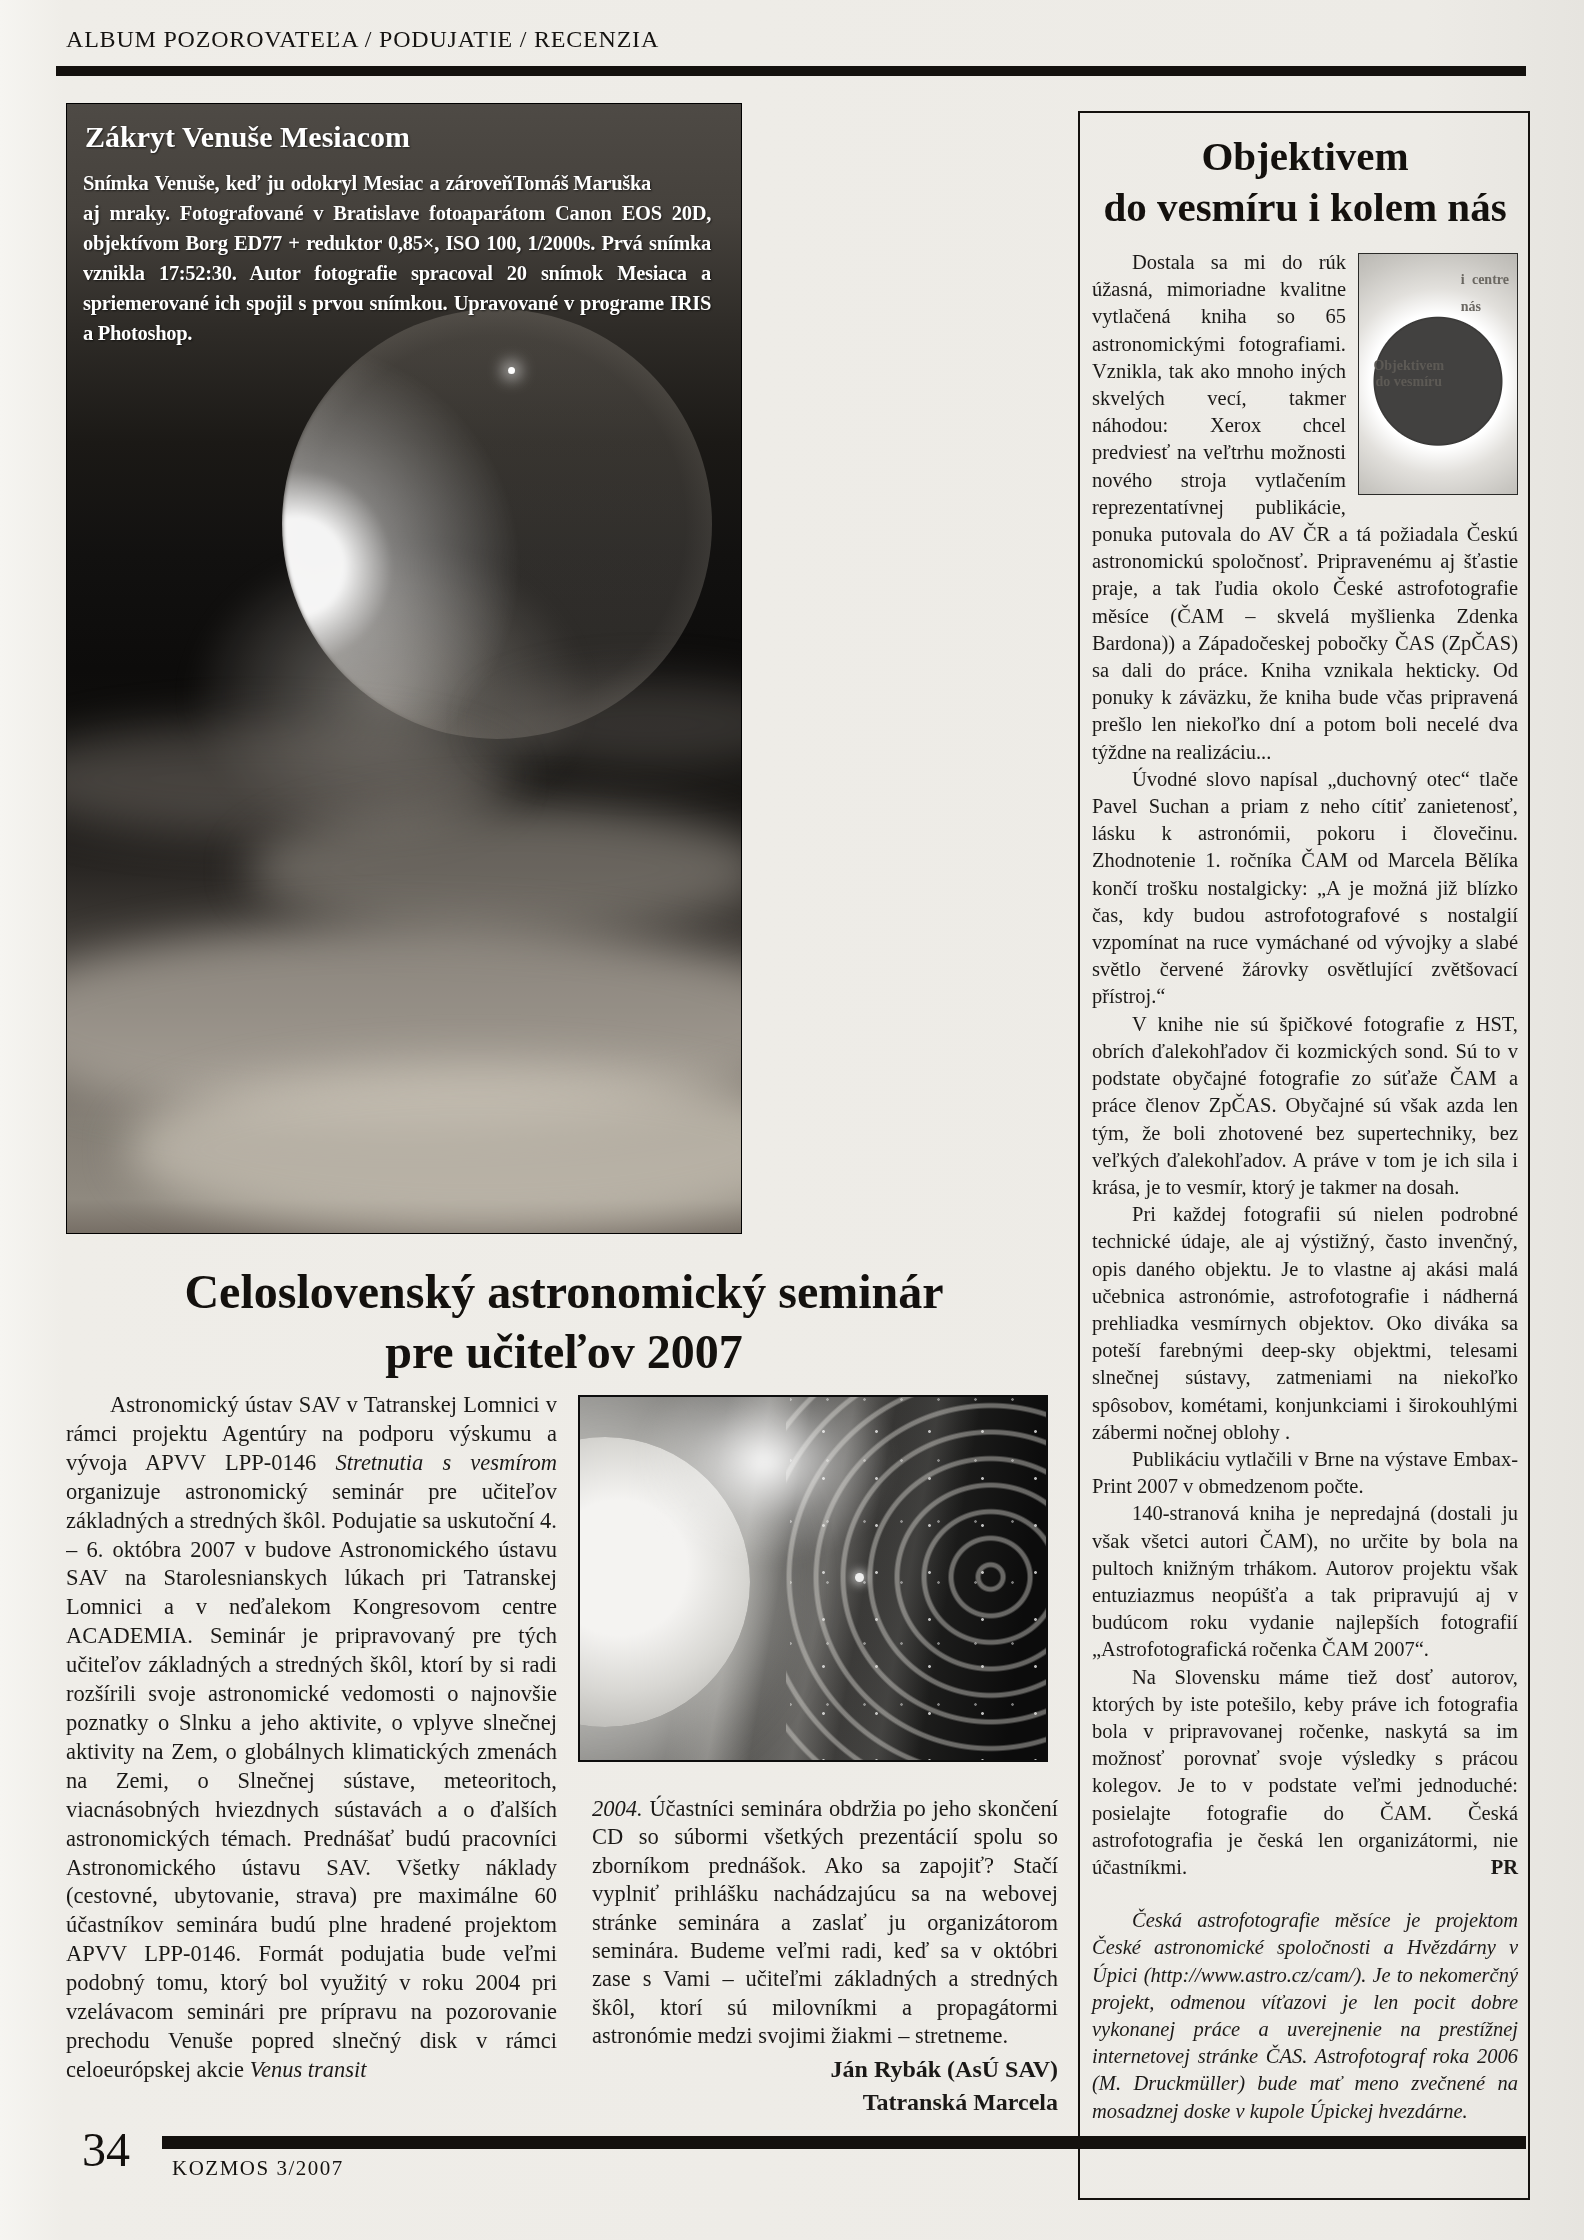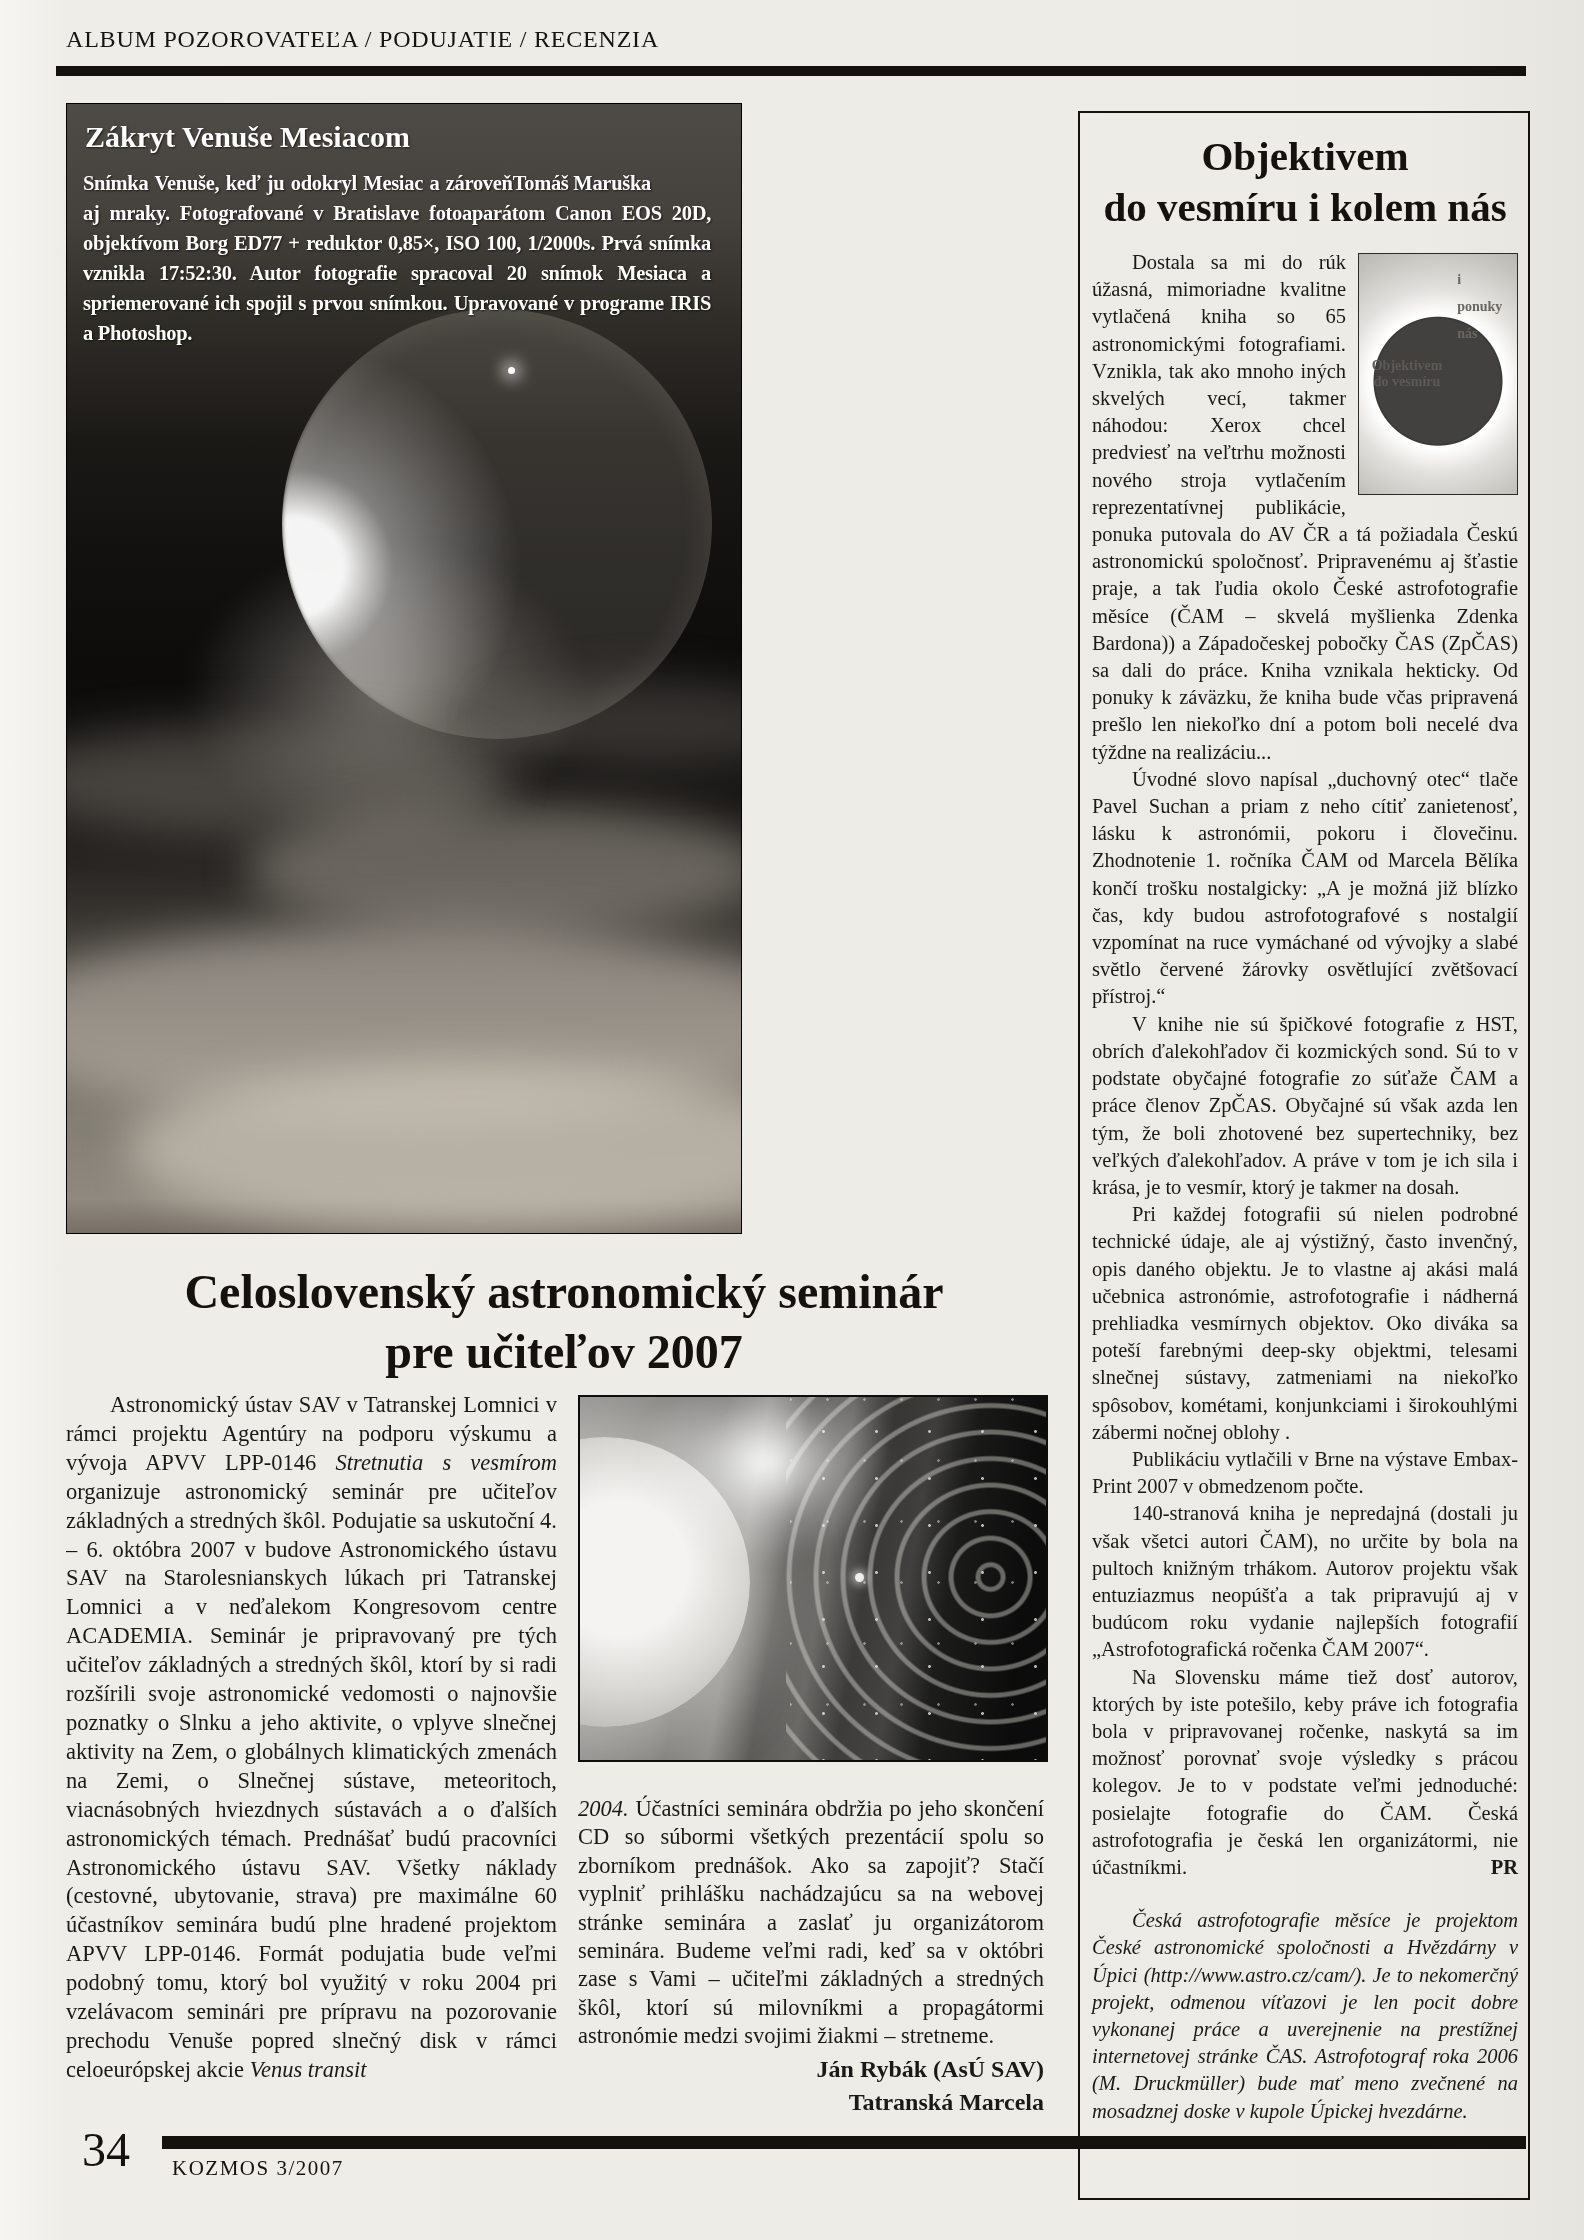--- a/index.html
+++ b/index.html
@@ -39,21 +39,21 @@
   .photo-title{font-size:30px;font-weight:bold;margin:0 0 14px 2px;text-shadow:1px 1px 2px rgba(0,0,0,.6);}
   .photo-caption{font-size:20.5px;font-weight:bold;line-height:30px;text-align:justify;letter-spacing:-.3px;
     text-shadow:1px 1px 2px rgba(0,0,0,.6);}
   .photo-credit{float:right;margin-right:60px;}
 
   
   .seminar-headline{position:absolute;left:72px;top:1262px;width:984px;text-align:center;
     font-weight:bold;font-size:48px;line-height:60px;color:#14110e;}
   .seminar-col1{position:absolute;left:66px;top:1391px;width:491px;height:732px;overflow:hidden;
     font-size:22.5px;line-height:28.9px;text-align:justify;text-indent:44px;}
-  .seminar-col2{position:absolute;left:578px;top:1795px;width:466px;height:330px;overflow:hidden;
+  .seminar-col2{position:absolute;left:592px;top:1795px;width:466px;height:330px;overflow:hidden;
     font-size:22.5px;line-height:28.4px;text-align:justify;}
   .signature{margin-top:2px;text-align:right;font-weight:bold;font-size:24px;line-height:33px;text-indent:0;}
   .it{font-style:italic;}
 
   
   .sun-image{position:absolute;left:578px;top:1395px;width:466px;height:363px;overflow:hidden;border:2px solid #0d0d0d;
     background:linear-gradient(97deg,#8f8e8b 0%,#7d7c79 22%,#5f5e5b 40%,#3f3e3c 58%,#1d1d1c 75%,#0c0c0c 92%);}
   .stars{position:absolute;right:0;top:0;width:55%;height:100%;opacity:.8;
     background-image:radial-gradient(circle,rgba(255,255,255,.9) 1px,transparent 1.8px),
                      radial-gradient(circle,rgba(255,255,255,.55) 1px,transparent 1.6px);
@@ -147,21 +147,21 @@
 
 <div class="review-box">
   <div class="review-title">
     <div>Objektivem</div>
     <div>do vesmíru i kolem nás</div>
   </div>
   <div class="review-body">
     <p>
       <span class="book-cover">
         <span class="cover-top">Objektivem do vesmíru</span>
-        <span class="cover-bottom">i ponuky nás</span>
+        <span class="cover-bottom">i centre nás</span>
       </span>
       <span>Dostala sa mi do rúk úžasná, mimoriadne kvalitne vytlačená kniha so 65 astronomickými fotografiami. Vznikla, tak ako mnoho iných skvelých vecí, takmer náhodou: Xerox chcel predviesť na veľtrhu možnosti nového stroja vytlačením reprezentatívnej publikácie, ponuka putovala do AV ČR a tá požiadala Českú astronomickú spoločnosť. Pripravenému aj šťastie praje, a tak ľudia okolo České astrofotografie měsíce (ČAM – skvelá myšlienka Zdenka Bardona)) a Západočeskej pobočky ČAS (ZpČAS) sa dali do práce. Kniha vznikala hekticky. Od ponuky k záväzku, že kniha bude včas pripravená prešlo len niekoľko dní a potom boli necelé dva týždne na realizáciu...</span>
     </p>
     <p>Úvodné slovo napísal „duchovný otec“ tlače Pavel Suchan a priam z neho cítiť zanietenosť, lásku k astronómii, pokoru i človečinu. Zhodnotenie 1. ročníka ČAM od Marcela Bělíka končí trošku nostalgicky: „A je možná již blízko čas, kdy budou astrofotografové s nostalgií vzpomínat na ruce vymáchané od vývojky a slabé světlo červené žárovky osvětlující zvětšovací přístroj.“</p>
     <p>V knihe nie sú špičkové fotografie z HST, obrích ďalekohľadov či kozmických sond. Sú to v podstate obyčajné fotografie zo súťaže ČAM a práce členov ZpČAS. Obyčajné sú však azda len tým, že boli zhotovené bez supertechniky, bez veľkých ďalekohľadov. A práve v tom je ich sila i krása, je to vesmír, ktorý je takmer na dosah.</p>
     <p>Pri každej fotografii sú nielen podrobné technické údaje, ale aj výstižný, často invenčný, opis daného objektu. Je to vlastne aj akási malá učebnica astronómie, astrofotografie i nádherná prehliadka vesmírnych objektov. Oko diváka sa poteší farebnými deep-sky objektmi, telesami slnečnej sústavy, zatmeniami na niekoľko spôsobov, kométami, konjunkciami i širokouhlými zábermi nočnej oblohy .</p>
     <p>Publikáciu vytlačili v Brne na výstave Embax-Print 2007 v obmedzenom počte.</p>
     <p>140-stranová kniha je nepredajná (dostali ju však všetci autori ČAM), no určite by bola na pultoch knižným trhákom. Autorov projektu však entuziazmus neopúšťa a tak pripravujú aj v budúcom roku vydanie najlepších fotografií „Astrofotografická ročenka ČAM 2007“.</p>
     <p>
       <span>Na Slovensku máme tiež dosť autorov, ktorých by iste potešilo, keby práve ich fotografia bola v pripravovanej ročenke, naskytá sa im možnosť porovnať svoje výsledky s prácou kolegov. Je to v podstate veľmi jednoduché: posielajte fotografie do ČAM. Česká astrofotografia je česká len organizátormi, nie účastníkmi.</span>

